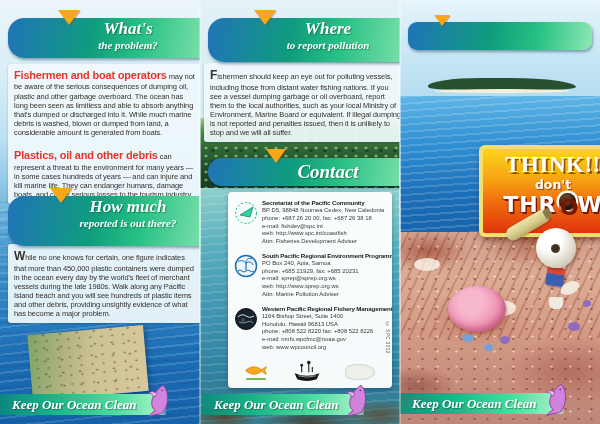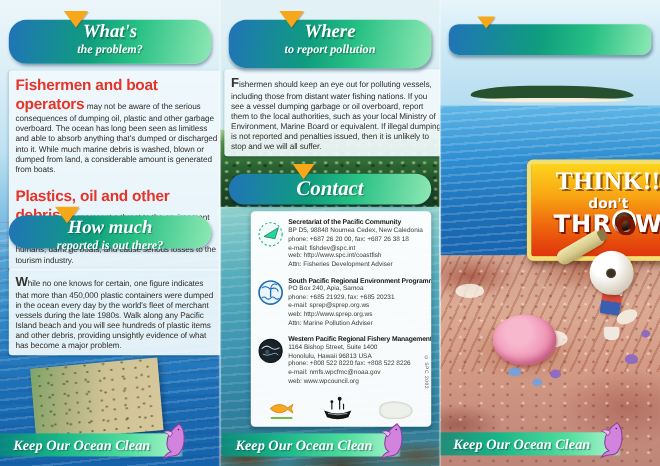--- a/index.html
+++ b/index.html
@@ -27,41 +27,41 @@
     radial-gradient(ellipse 80px 34px at 68% 6%,rgba(150,60,30,.45),transparent 70%),
     radial-gradient(ellipse 70px 40px at 38% 45%,rgba(175,85,55,.40),transparent 70%),
     radial-gradient(ellipse 90px 50px at 85% 72%,rgba(150,70,60,.45),transparent 70%),
     radial-gradient(ellipse 60px 26px at 8% 80%,rgba(120,55,45,.5),transparent 70%),
     linear-gradient(180deg,#d2a18e 0%,#dcab94 25%,#d49c86 50%,#c98f7e 75%,#bd8678 100%);}
   .reef::before{content:"";position:absolute;left:0;right:0;top:0;height:55%;background:repeating-linear-gradient(115deg,transparent 0 7px,rgba(120,30,15,.22) 7px 9px);}
   .reef::after{content:"";position:absolute;inset:0;background-image:radial-gradient(rgba(100,30,20,.45) 0.8px,transparent 1.6px),radial-gradient(rgba(255,250,240,.55) 0.8px,transparent 1.7px);background-size:13px 10px,19px 15px;background-position:3px 2px,9px 7px;}
   .fold{top:0;bottom:0;width:2px;background:linear-gradient(180deg,rgba(255,255,255,.25),rgba(255,255,255,.65) 50%,rgba(255,255,255,.3));z-index:40;}
 
   
-  .header-box{position:absolute;border-radius:16px;background:linear-gradient(100deg,#2173b8 0%,#0f9d7e 40%,#27c084 62%,#8fe8b4 100%);box-shadow:1px 2px 3px rgba(0,40,70,.4);color:#fff;font-family:"Liberation Serif",serif;font-style:italic;font-weight:bold;text-align:center;z-index:5;}
+  .header-box{position:absolute;border-radius:16px;background:linear-gradient(100deg,#2173b8 0%,#0f9d7e 40%,#27c084 62%,#8fe8b4 100%);box-shadow:1px 2px 3px rgba(0,40,70,.4);color:#fff;font-family:"Liberation Serif",serif;font-style:italic;font-weight:bold;text-align:center;z-index:5;padding-left:28px;}
   .tri{position:absolute;width:0;height:0;border-left:11px solid transparent;border-right:11px solid transparent;border-top:15px solid #f6a818;top:-8px;z-index:6;filter:drop-shadow(1px 1px 0 rgba(120,60,0,.35));}
   .hb1{left:8px;top:18px;width:184px;height:40px;} .hb1 .tri{left:50px;}
-  .hb2{left:8px;top:196px;width:184px;height:30px;} .hb2 .tri{left:42px;}
+  .hb2{left:8px;top:196px;width:184px;height:50px;} .hb2 .tri{left:42px;}
   .hbM{left:8px;top:18px;width:184px;height:44px;} .hbM .tri{left:46px;}
   .hbC{left:8px;top:158px;width:184px;height:28px;} .hbC .tri{left:58px;border-left-width:10px;border-right-width:10px;border-top-width:14px;top:-9px;}
   .hl1{font-size:17px;line-height:18px;margin-top:2px;text-shadow:1px 1px 1px rgba(0,60,40,.45);}
   .hl2{font-size:11px;line-height:15px;text-shadow:1px 1px 1px rgba(0,60,40,.45);}
   .hbC .hl1{font-size:19px;line-height:27px;margin-top:0;}
   .banner-top{position:absolute;left:8px;top:22px;width:184px;height:28px;border-radius:9px;background:linear-gradient(100deg,#2173b8 0%,#0f9d7e 45%,#27c084 70%,#8fe8b4 100%);box-shadow:1px 2px 3px rgba(0,40,70,.4);color:#fff;font-family:"Liberation Serif",serif;font-style:italic;font-weight:bold;font-size:10.5px;letter-spacing:-0.2px;line-height:28px;text-align:center;z-index:5;text-shadow:1px 1px 1px rgba(0,60,40,.45);}
   .banner-top .tri{left:26px;border-left-width:8px;border-right-width:8px;border-top-width:11px;top:-7px;}
   .kfc{position:absolute;height:21px;background:linear-gradient(90deg,rgba(8,140,120,.85) 0%,#17b287 30%,#4fdd9e 70%,#a5f2c8 96%,rgba(180,245,210,.3) 100%);display:flex;align-items:center;z-index:20;}
   .kfc-text{font-family:"Liberation Serif",serif;font-style:italic;font-weight:bold;color:#fff;font-size:13px;padding-left:12px;white-space:nowrap;text-shadow:1px 1px 1px rgba(0,60,50,.5);}
   .dolphin{position:absolute;right:-6px;top:-10px;width:30px;height:34px;}
   .kfc-l{left:0;top:394px;width:166px;} .kfc-m{left:2px;top:394px;width:162px;} .kfc-r{left:0;top:393px;width:164px;}
 
   
   .tbox{position:absolute;background:rgba(240,249,252,.93);border-radius:3px;box-shadow:0 1px 2px rgba(0,50,80,.3);padding:5px 6px;font-size:7.5px;line-height:1.22;color:#34312b;letter-spacing:-0.1px;z-index:4;}
   .tbox p{margin:0;}
   .tbox p+p{margin-top:12px;}
-  .lead{color:#e5352b;font-weight:bold;font-size:14px;letter-spacing:-0.2px;}
+  .lead{color:#e5352b;font-weight:bold;font-size:11px;letter-spacing:-0.2px;}
   .dropcap{font-size:12px;font-weight:bold;}
   .tb1{left:8px;top:64px;width:184px;}
   .tb2{left:8px;top:244px;width:184px;}
   .tbM{left:4px;top:63px;width:192px;}
   .beach{left:30px;top:330px;width:116px;height:66px;transform:rotate(-5deg);background:linear-gradient(100deg,#7fa468 0%,#a8b07c 25%,#cfc394 55%,#d6c89b 100%);box-shadow:2px 3px 5px rgba(0,30,60,.45);z-index:3;}
   .beach::after{content:"";position:absolute;inset:0;background-image:radial-gradient(rgba(70,50,25,.6) 0.7px,transparent 1.4px),radial-gradient(rgba(40,30,15,.5) 0.8px,transparent 1.6px);background-size:11px 9px,17px 13px;background-position:2px 3px,7px 8px;}
 
   
   .cbox{position:absolute;left:28px;top:192px;width:164px;height:196px;background:rgba(255,255,255,.96);border-radius:4px;box-shadow:0 2px 4px rgba(0,40,60,.35);padding:7px 5px 3px 6px;box-sizing:border-box;overflow:hidden;z-index:10;}
   .centry{display:flex;gap:4px;margin-bottom:6px;}

